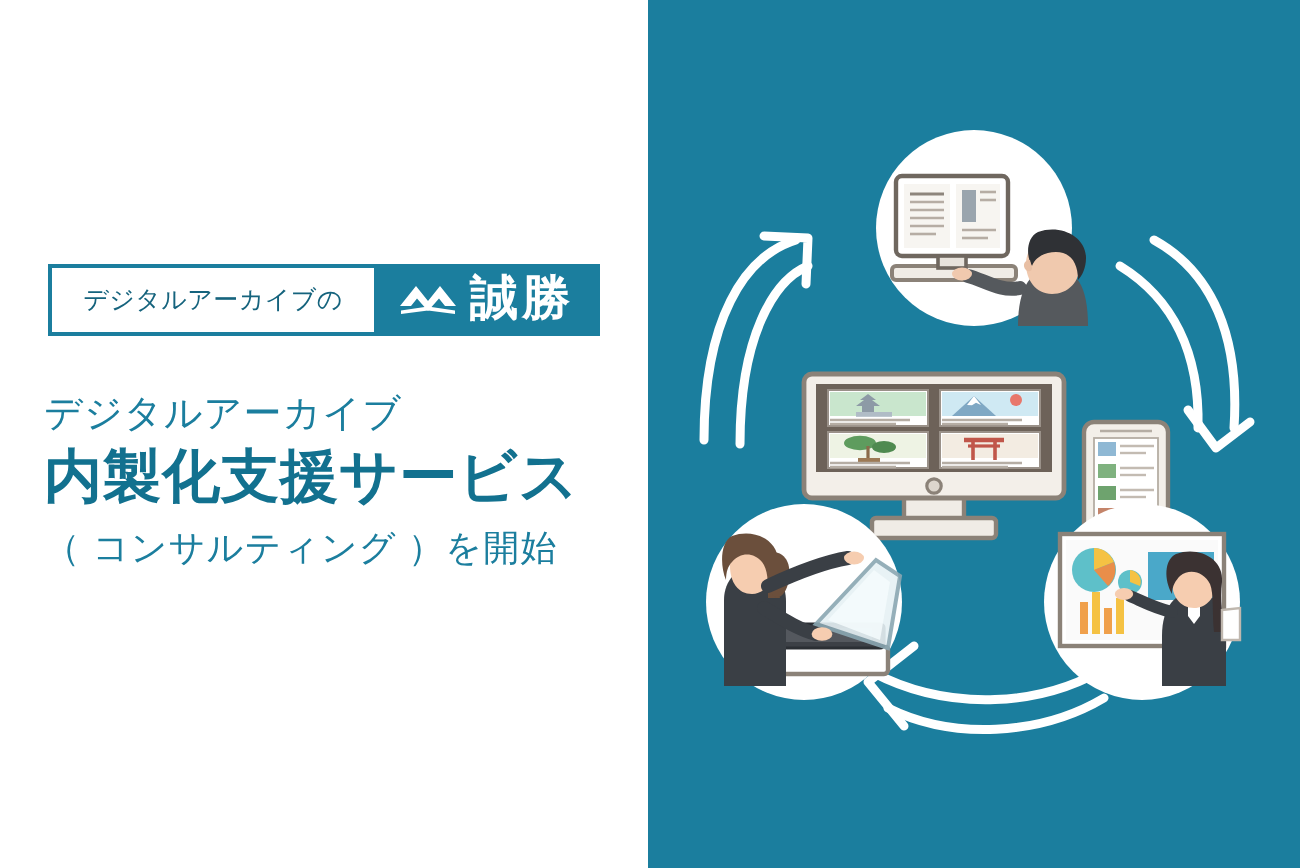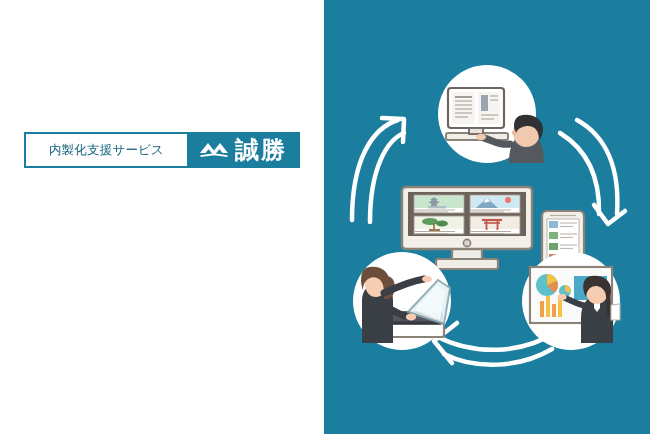--- a/index.html
+++ b/index.html
@@ -112,31 +112,36 @@
 </style>
 </head>
 <body>
 
 <div class="banner">
 
   <div class="left-panel">
 
     <div class="logo-lockup">
       <div class="logo-left">
-        <span class="logo-left-text">内製化支援サービス</span>
+        <span class="logo-left-text">デジタルアーカイブの</span>
       </div>
       <div class="logo-right">
         <svg class="logo-mark" viewBox="0 0 32 20">
           <path d="M2 13 L10 3 L16 10.5 L22 3 L30 13 L24.5 13 L21.5 9.2 L16 15.5 L10.5 9.2 L7.5 13 Z" fill="#ffffff"></path>
           <path d="M2.5 15.2 L16 13.3 L29.5 15.2 L29.5 17 L16 15.2 L2.5 17 Z" fill="#ffffff"></path>
         </svg>
         <span class="logo-brand">誠勝</span>
       </div>
     </div>
 
+    <div class="headline-block">
+      <div class="headline-small">デジタルアーカイブ</div>
+      <div class="headline-main">内製化支援サービス</div>
+      <div class="headline-sub">（ コンサルティング ）を開始</div>
+    </div>
 
   </div>
 
   <div class="right-panel">
     <svg class="cycle-svg" viewBox="0 0 326 434">
 
       <g fill="none" stroke="#ffffff" stroke-width="4.5" stroke-linecap="round" stroke-linejoin="round">
         <path d="M28 220 C28 160, 48 128, 74 120"></path>
         <path d="M46 222 C46 168, 63 140, 80 133"></path>
         <path d="M58 118 L80 119 L79 142"></path>

